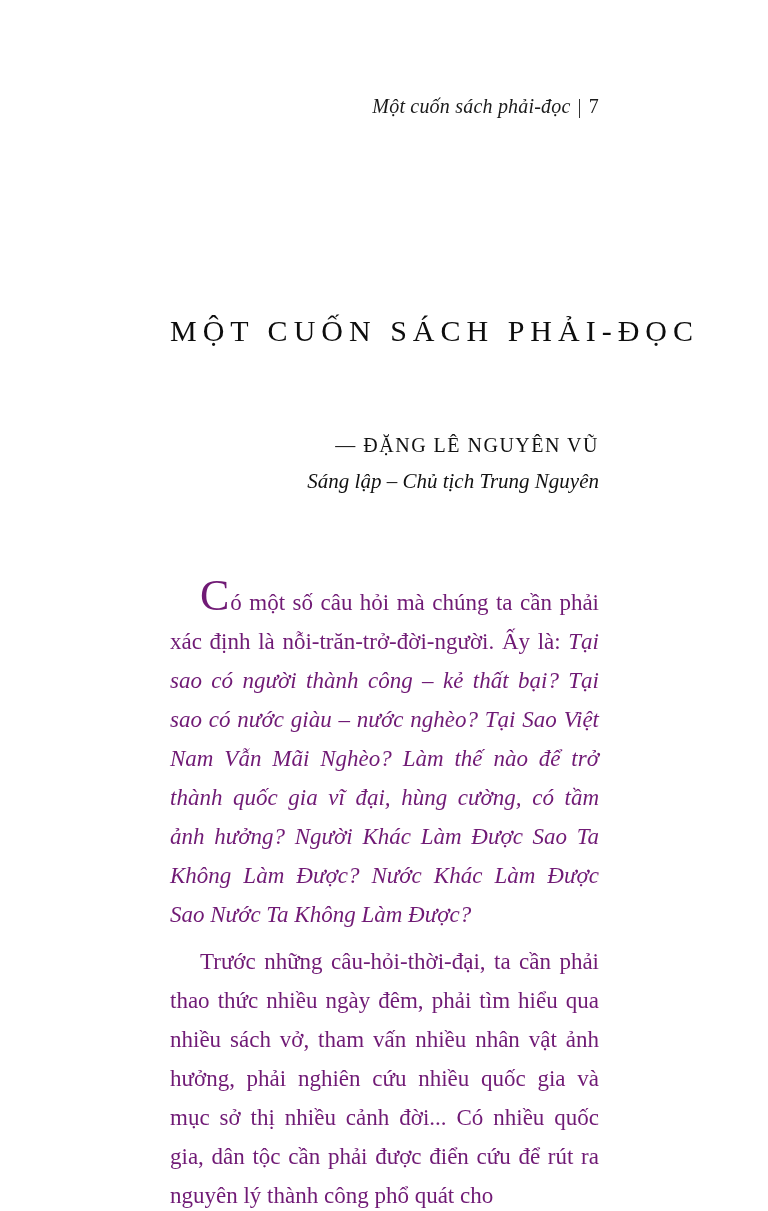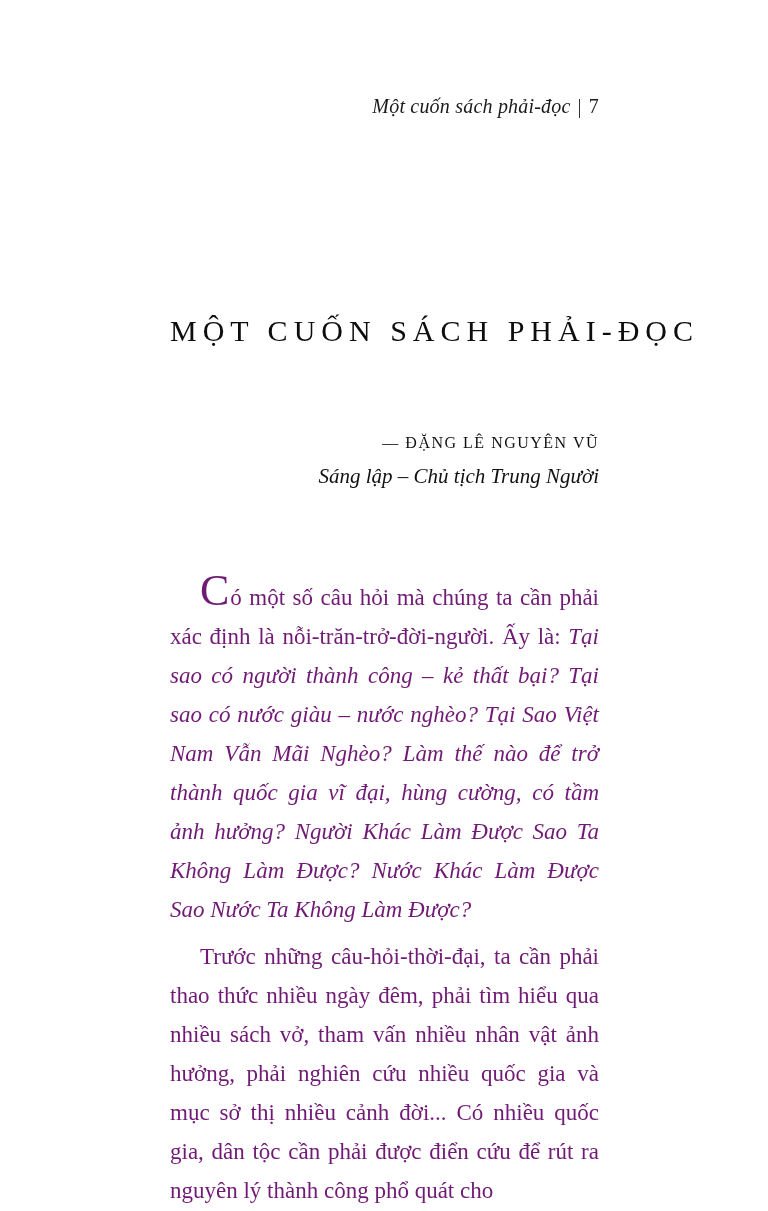--- a/index.html
+++ b/index.html
@@ -40,21 +40,21 @@
     text-align: center;
     font-weight: normal;
     font-size: 30px;
     letter-spacing: 6px;
     color: #0d0d0d;
     white-space: nowrap;
   }
   .attribution {
     margin-top: 86px;
     text-align: right;
-    font-size: 16px;
+    font-size: 20px;
     letter-spacing: 1.5px;
     color: #111;
   }
   .role {
     margin-top: 12px;
     text-align: right;
     font-style: italic;
     font-size: 21px;
     color: #111;
   }
@@ -88,19 +88,19 @@
 <div class="page">
 
   <div class="running-header">
     <span class="rh-title">Một cuốn sách phải-đọc</span><span class="rh-sep">|</span><span class="rh-page">7</span>
   </div>
 
   <h1 class="chapter-title">MỘT CUỐN SÁCH PHẢI-ĐỌC</h1>
 
   <div class="attribution">— ĐẶNG LÊ NGUYÊN VŨ</div>
 
-  <div class="role">Sáng lập – Chủ tịch Trung Người</div>
+  <div class="role">Sáng lập – Chủ tịch Trung Nguyên</div>
 
   <p class="body-text para1"><span class="dropcap">C</span><span>ó một số câu hỏi mà chúng ta cần phải xác định là nỗi-trăn-trở-đời-người. Ấy là: </span><span class="em">Tại sao có người thành công – kẻ thất bại? Tại sao có nước giàu – nước nghèo? Tại Sao Việt Nam Vẫn Mãi Nghèo? Làm thế nào để trở thành quốc gia vĩ đại, hùng cường, có tầm ảnh hưởng? Người Khác Làm Được Sao Ta Không Làm Được? Nước Khác Làm Được Sao Nước Ta Không Làm Được?</span></p>
 
   <p class="body-text para2">Trước những câu-hỏi-thời-đại, ta cần phải thao thức nhiều ngày đêm, phải tìm hiểu qua nhiều sách vở, tham vấn nhiều nhân vật ảnh hưởng, phải nghiên cứu nhiều quốc gia và mục sở thị nhiều cảnh đời... Có nhiều quốc gia, dân tộc cần phải được điển cứu để rút ra nguyên lý thành công phổ quát cho</p>
 
 </div>
 
 </body></html>

